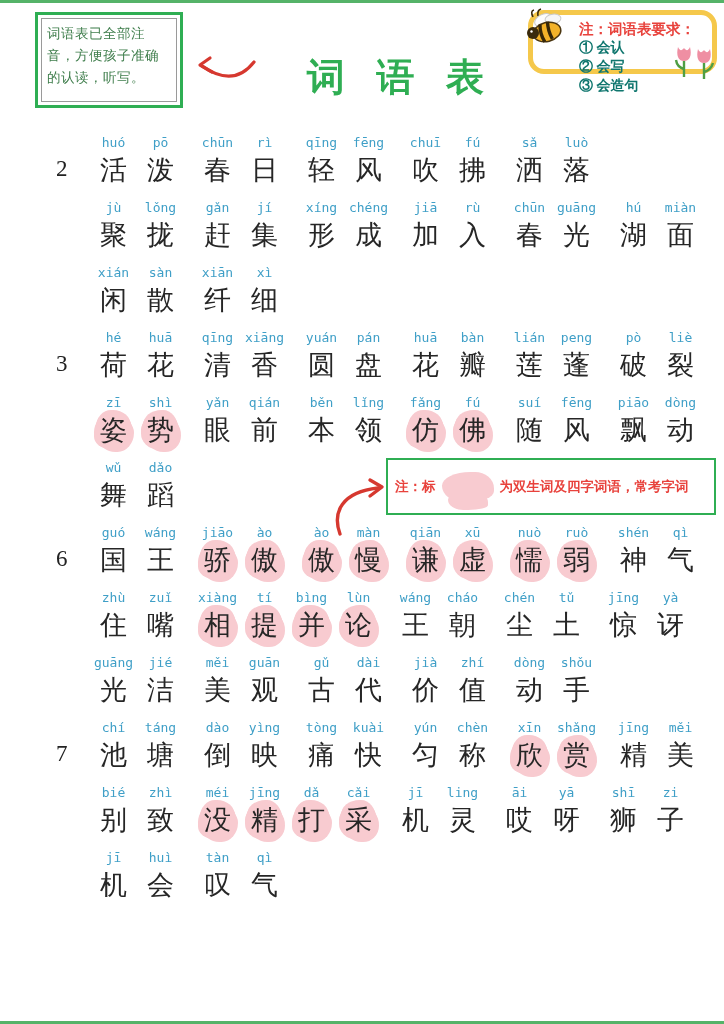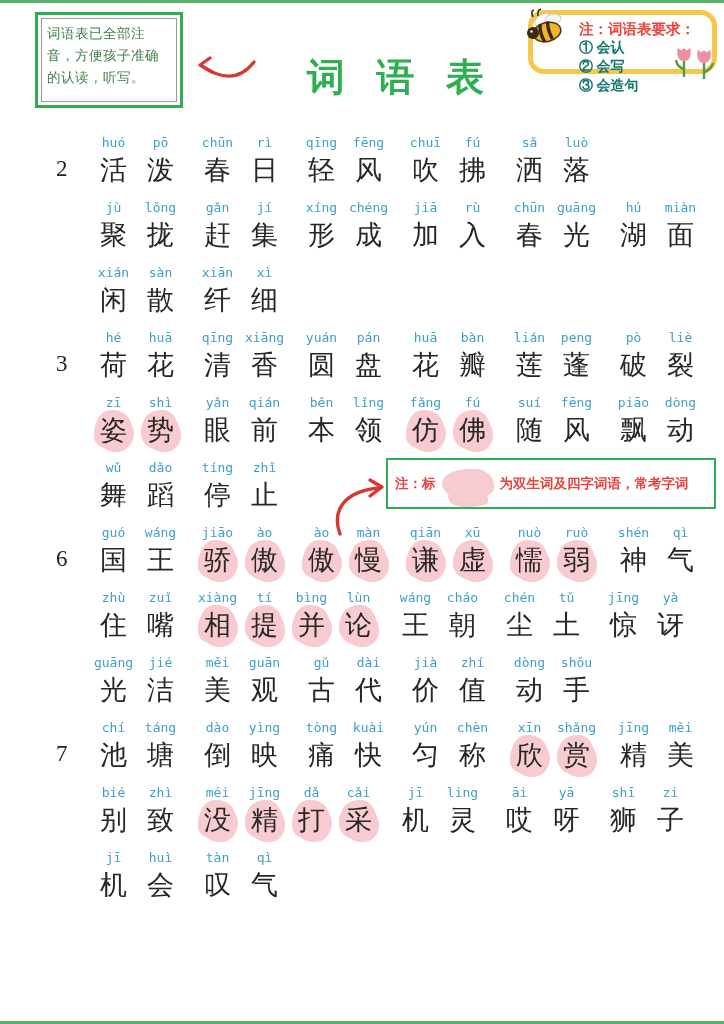--- a/index.html
+++ b/index.html
@@ -58,21 +58,21 @@
     background:#f8cbd0;
     border-radius:46% 54% 50% 50% / 52% 48% 58% 42%;
     box-shadow:3px 4px 0 -1px #f8cbd0, -3px 2px 0 -2px #f8cbd0, 0 -3px 0 -1px #f8cbd0;
   }
   .word.hl .unit:nth-child(even) .zi {
     border-radius:55% 45% 48% 52% / 45% 55% 50% 50%;
   }
 
   
   .mid-note {
-    position:absolute; left:386px; top:458px; width:330px; height:51px;
+    position:absolute; left:386px; top:458px; width:330px; height:57px;
     border:2.5px solid #2fae53; box-sizing:border-box; background:#fff;
     display:flex; align-items:center; padding:0 7px; gap:6px; z-index:2;
   }
   .mid-note-text { color:#e8423c; font-size:13.5px; font-weight:bold; white-space:nowrap;
     font-family:"Liberation Serif","DejaVu Serif",serif; }
   .blob {
     width:52px; height:30px; background:#f8cbd0; flex:none;
     border-radius:60% 40% 55% 45% / 50% 60% 40% 60%;
     box-shadow:0 14px 0 -6px #f8cbd0;
   }
@@ -396,30 +396,20 @@
         <div class="word">
           <div class="unit">
             <div class="py">wǔ</div>
             <div class="zi">舞</div>
           </div>
           <div class="unit">
             <div class="py">dǎo</div>
             <div class="zi">蹈</div>
           </div>
         </div>
-        <div class="word">
-          <div class="unit">
-            <div class="py">tíng</div>
-            <div class="zi">停</div>
-          </div>
-          <div class="unit">
-            <div class="py">zhǐ</div>
-            <div class="zi">止</div>
-          </div>
-        </div>
       </div>
       <div class="row">
         <div class="lesson">6</div>
         <div class="word">
           <div class="unit">
             <div class="py">guó</div>
             <div class="zi">国</div>
           </div>
           <div class="unit">
             <div class="py">wáng</div>

